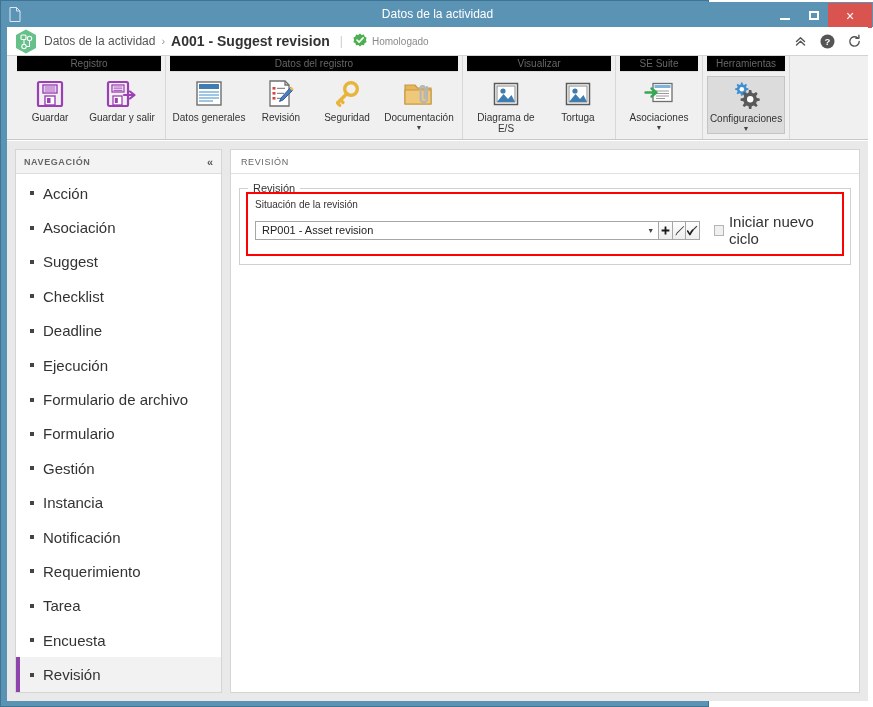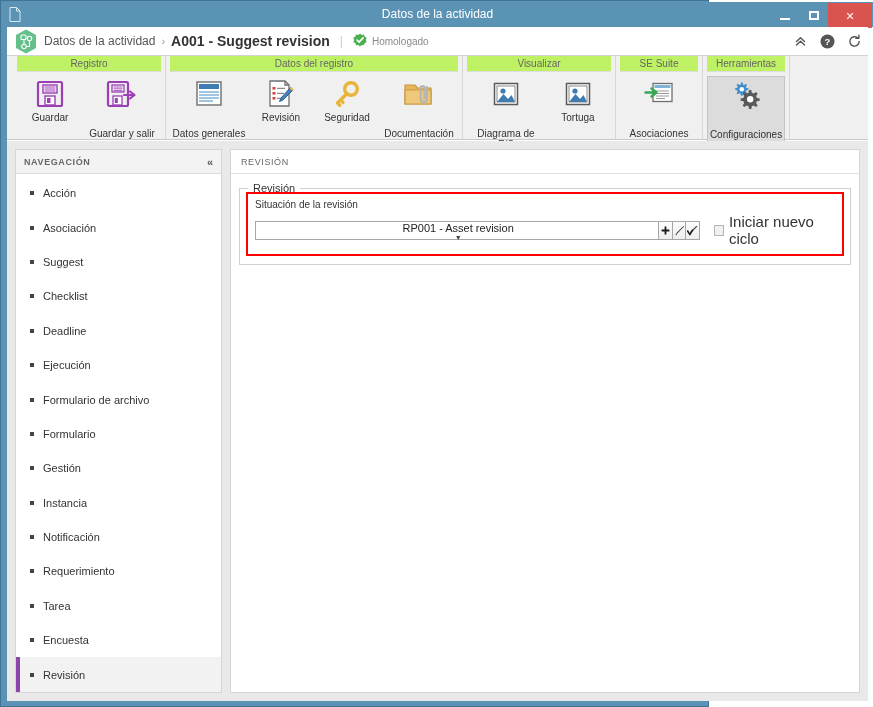--- a/index.html
+++ b/index.html
@@ -177,40 +177,40 @@
     border-right: 1px solid #d8d8d8;
     padding: 0 4px;
     box-sizing: border-box;
   }
   .ribbon-group-title {
     height: 15px;
     line-height: 15px;
     text-align: center;
     font-size: 10px;
     color: #666666;
-    background: #bef264;
+    background: #000000;
     border-bottom: 1px solid #dddddd;
   }
   .ribbon-items {
     flex: 1;
     display: flex;
     align-items: flex-start;
     padding-top: 4px;
   }
   .ribbon-btn {
     width: 66px;
     min-height: 58px;
     display: flex;
     flex-direction: column;
     align-items: center;
     padding: 3px 2px 0 2px;
     box-sizing: border-box;
     position: relative;
   }
-  .ribbon-btn.wide { width: 78px; gap: 16px; }
+  .ribbon-btn.wide { width: 78px; }
   .ribbon-btn.active {
     background: #dcdcdc;
     border: 1px solid #c4c4c4;
   }
   .ribbon-icon {
     width: 32px;
     height: 30px;
     display: flex;
     align-items: center;
     justify-content: center;
@@ -278,21 +278,21 @@
     overflow: hidden;
     padding-top: 2px;
   }
   .nav-item {
     height: 34.4px;
     display: flex;
     align-items: center;
     padding-left: 14px;
     box-sizing: border-box;
     position: relative;
-    font-size: 11px;
+    font-size: 15px;
     color: #333333;
   }
   .nav-item.selected {
     background: #f2f2f2;
   }
   .nav-item.selected::before {
     content: "";
     position: absolute;
     left: 0; top: 0;
     width: 4px;
@@ -368,21 +368,20 @@
     height: 19px;
     border: 1px solid #a6a6a6;
     background: #ffffff;
     box-sizing: border-box;
     display: flex;
     align-items: center;
     justify-content: space-between;
     padding: 0 4px 0 6px;
     font-size: 11px;
     color: #222222;
-    flex-direction: column;
   }
   #select-caret {
     font-size: 7px;
     color: #444444;
   }
   .mini-btn {
     width: 15px;
     height: 19px;
     border: 1px solid #a6a6a6;
     border-left: none;

